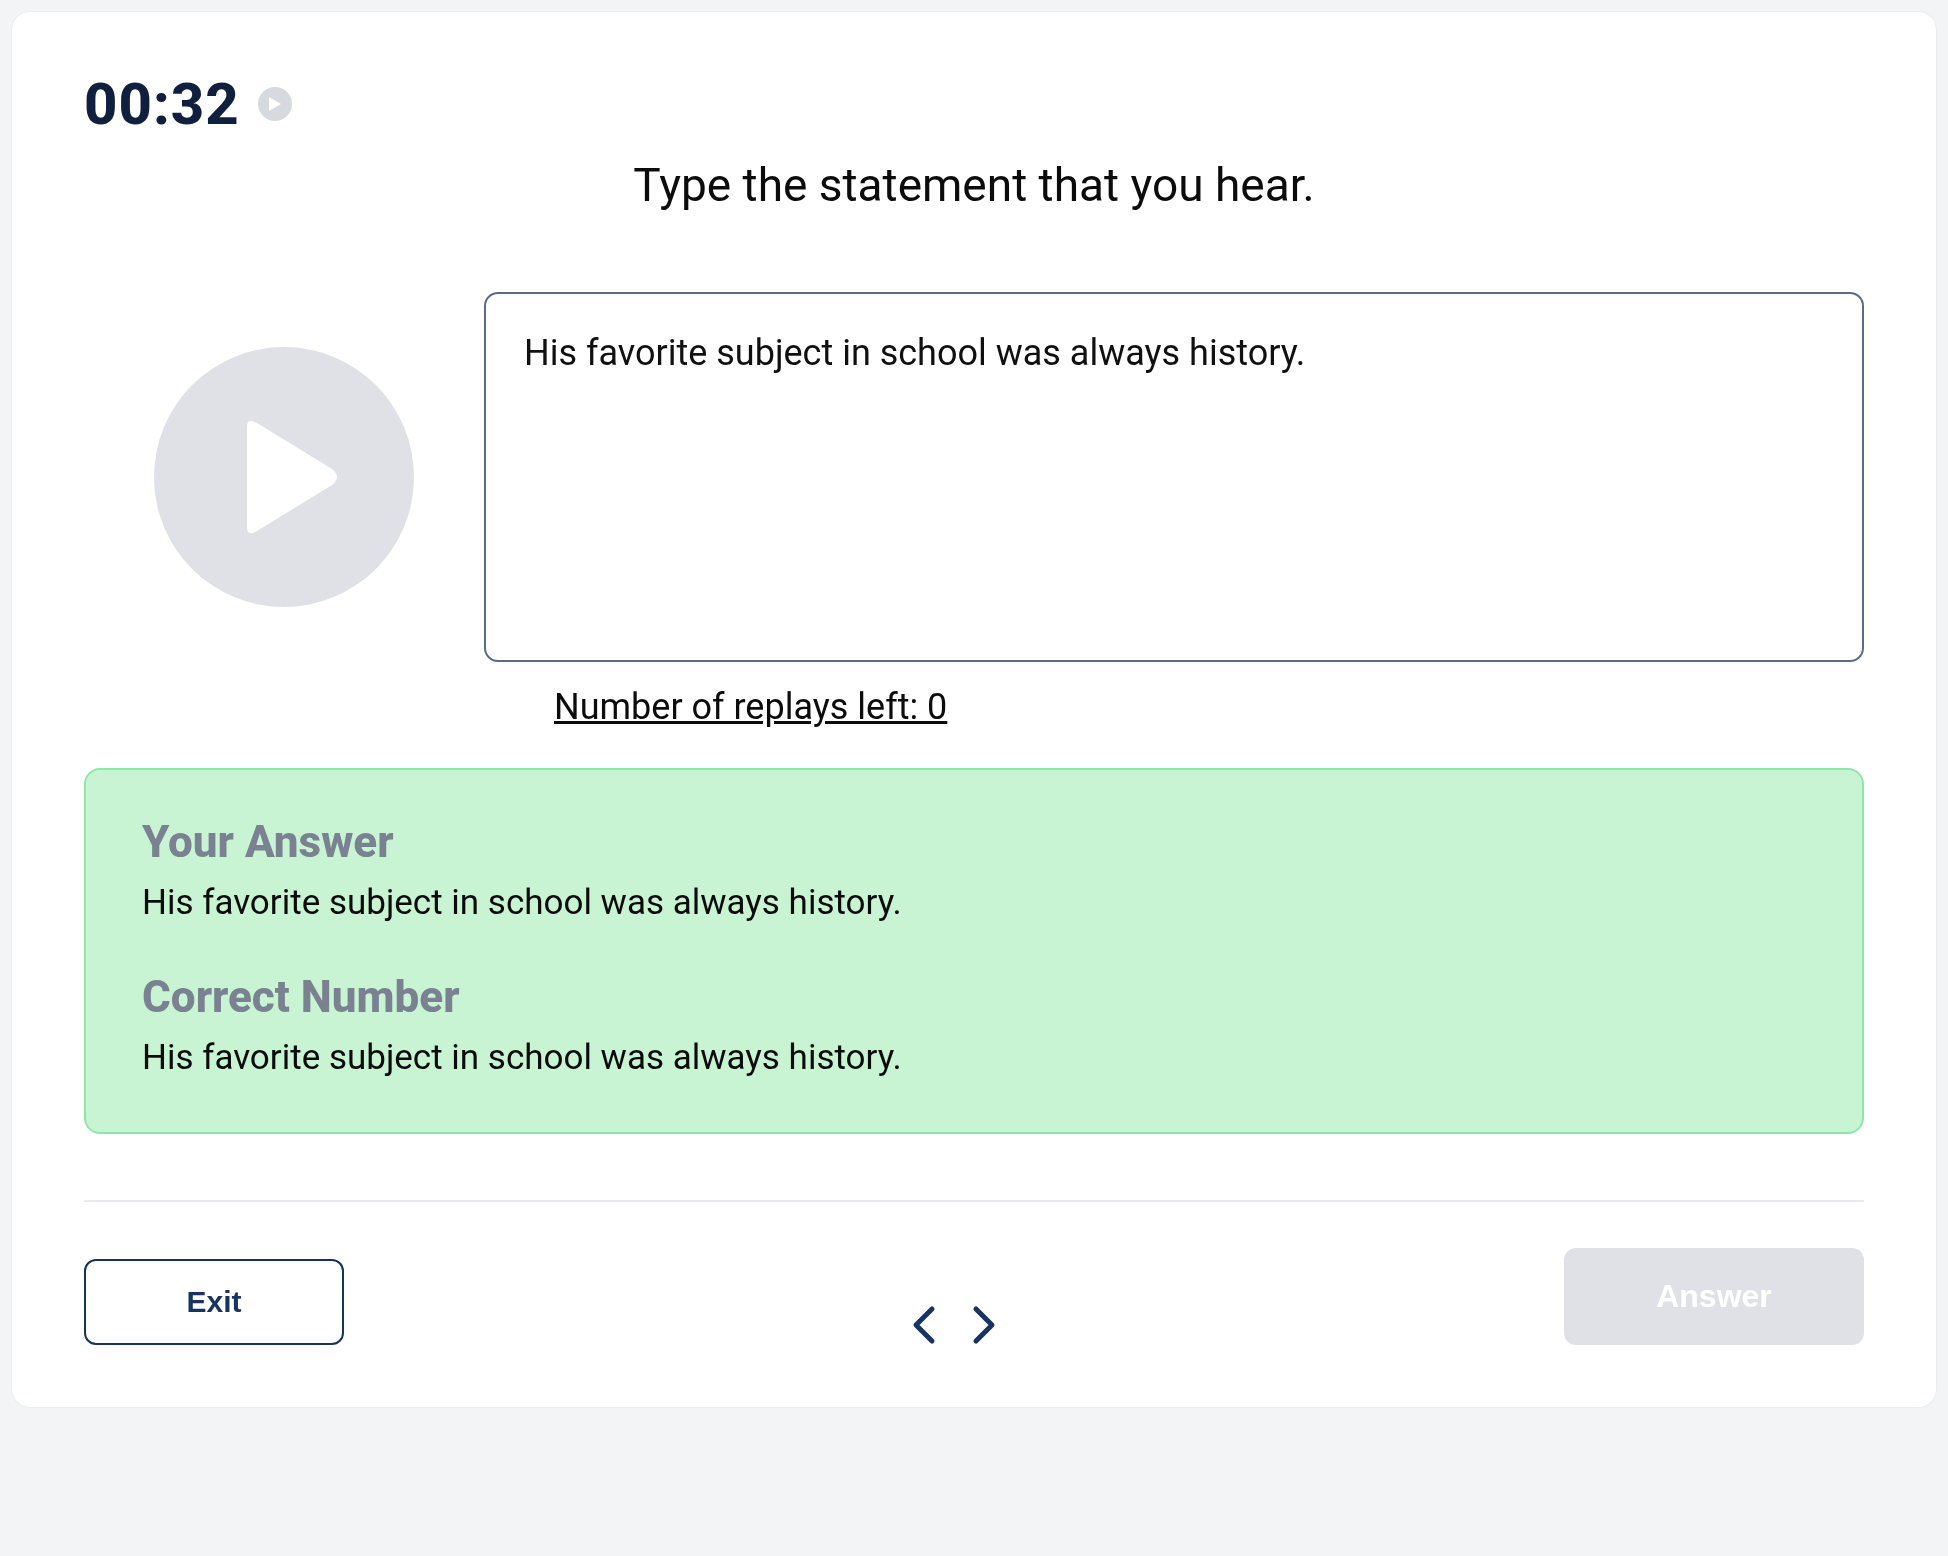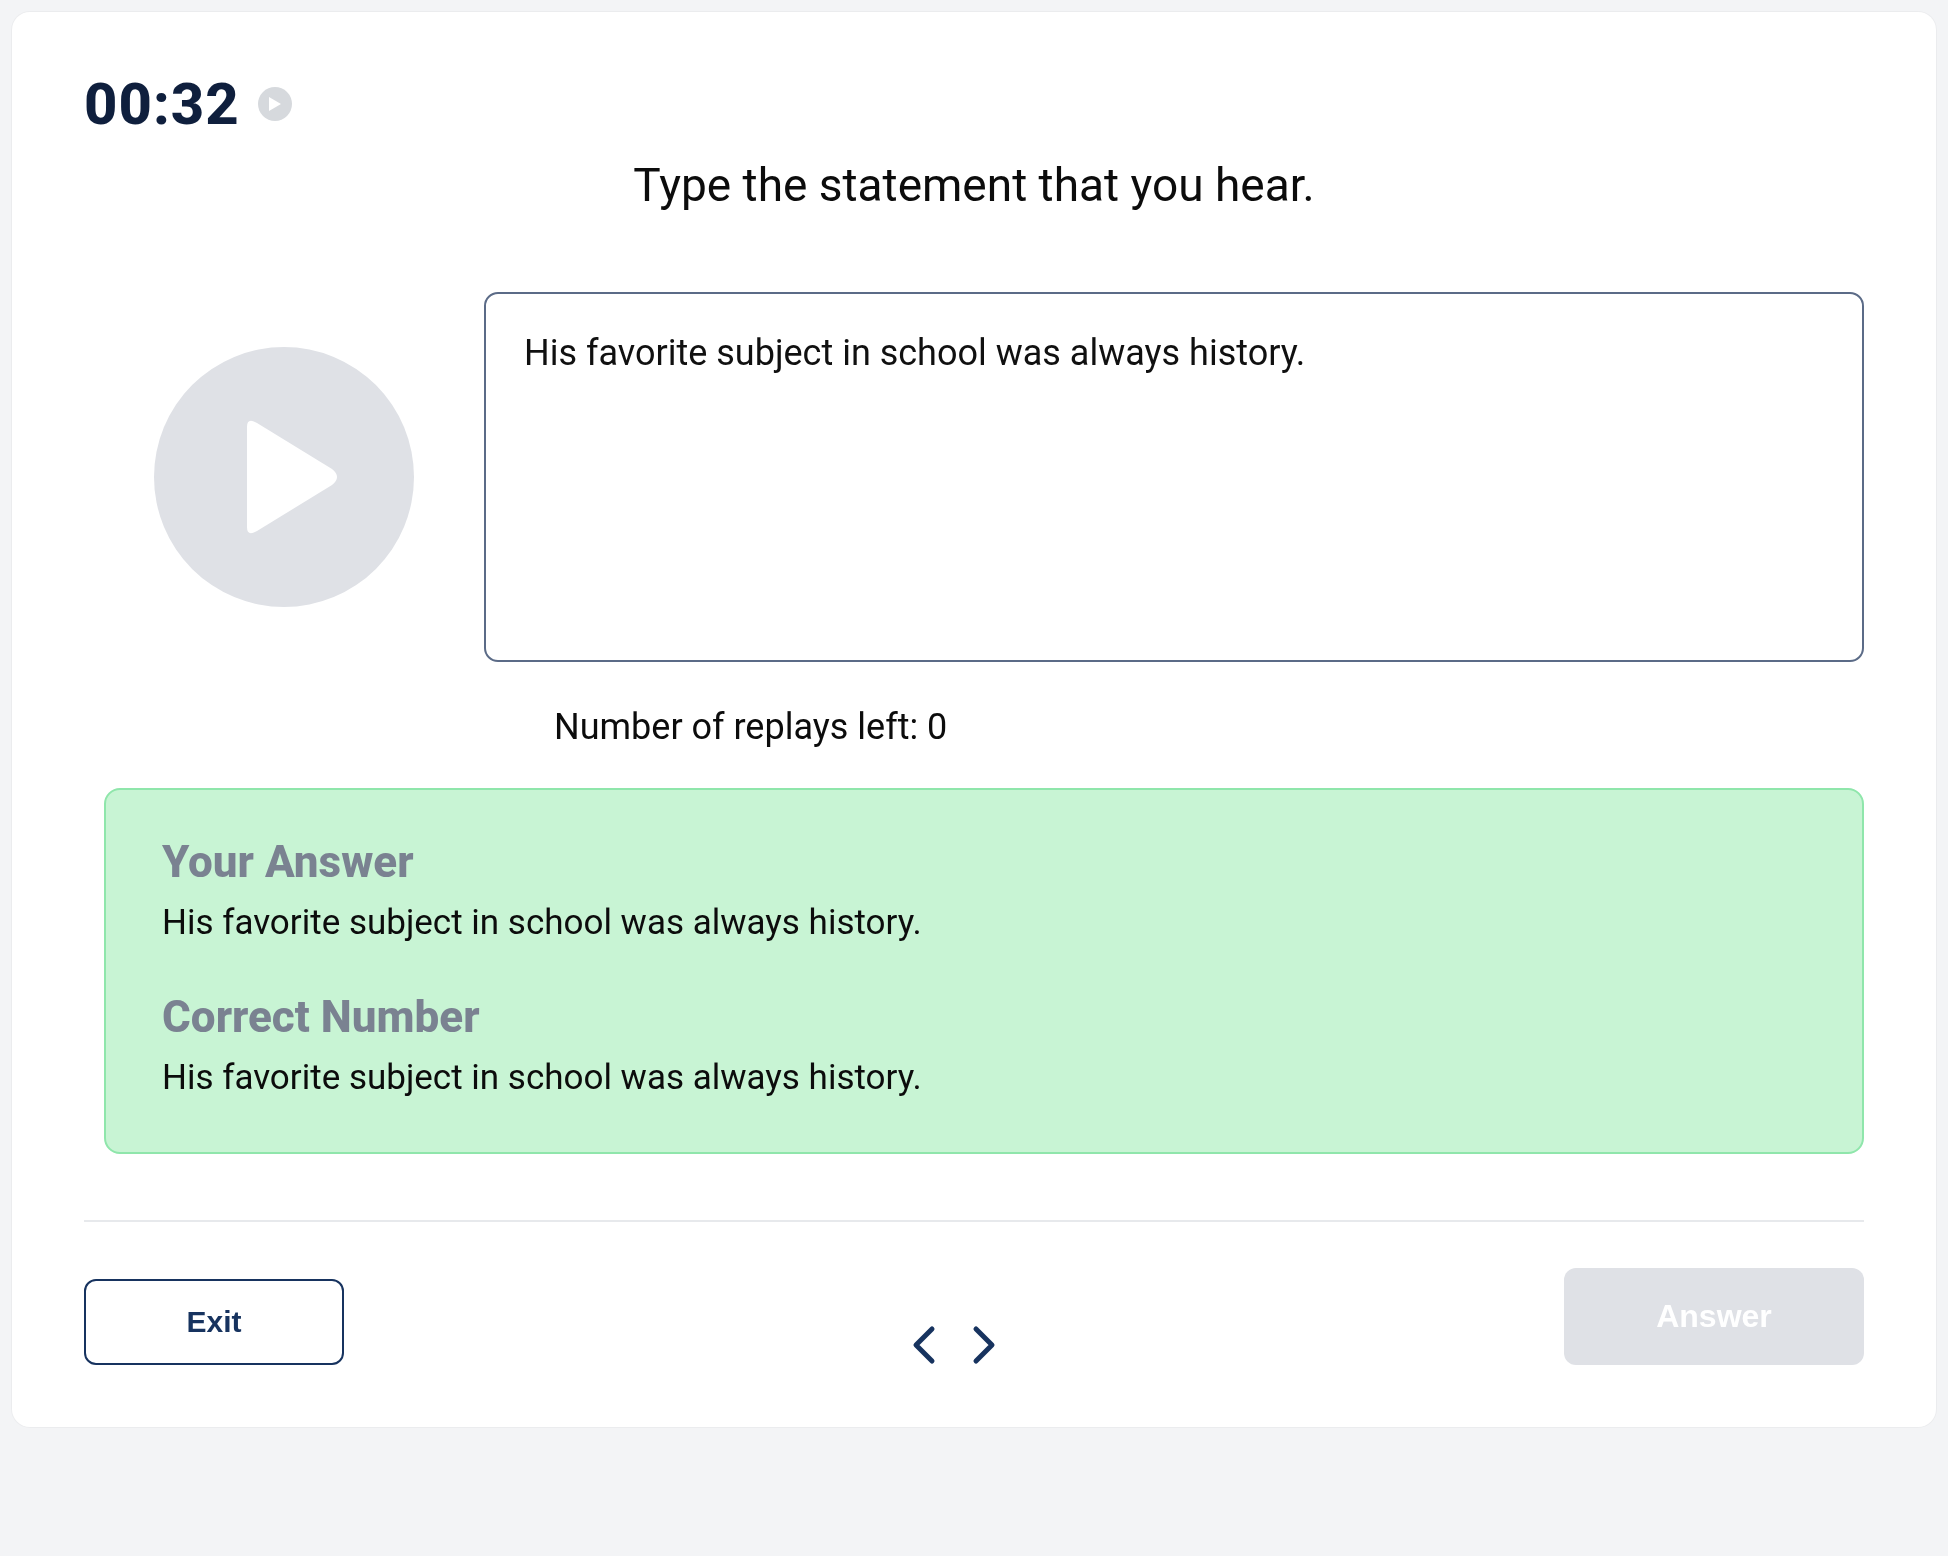--- a/index.html
+++ b/index.html
@@ -89,30 +89,30 @@
     font-size: 36px;
     color: #101010;
     resize: none;
     outline: none;
     font-family: inherit;
     line-height: 1.4;
   }
   .replays {
     font-size: 36px;
     color: #0c0c0c;
-    margin-top: 44px;
+    margin-top: 24px;
     padding-left: 470px;
+    text-decoration: underline;
   }
   .feedback-panel {
     margin-top: 40px;
     background: #c8f4d4;
     border: 2px solid #8fe6ab;
     border-radius: 16px;
     padding: 46px 56px 54px 56px;
-    margin-left: 20px;
   }
   .feedback-heading {
     font-size: 44px;
     font-weight: 800;
     color: #7a8291;
     margin-bottom: 14px;
   }
   .feedback-text {
     font-size: 35px;
     color: #0c0c0c;

